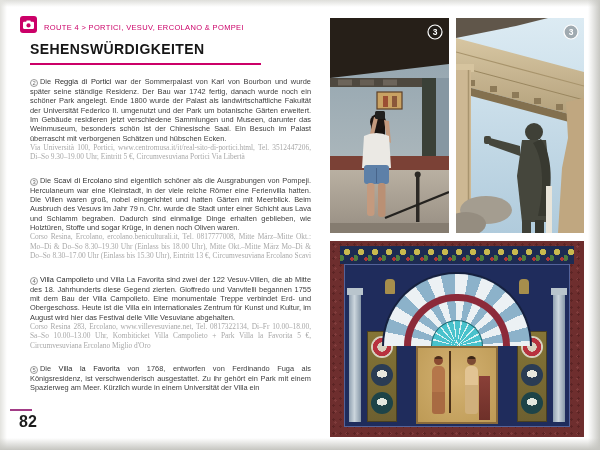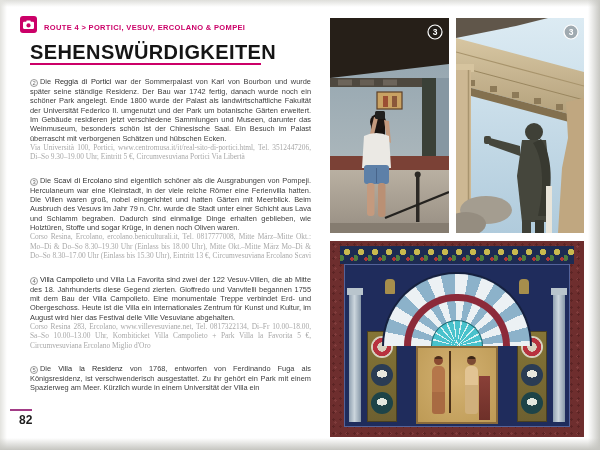--- a/index.html
+++ b/index.html
@@ -14,40 +14,40 @@
     background:linear-gradient(180deg, rgba(205,205,200,0), #c5c5c0); }
   .edge-top    { position:absolute; left:0; top:0; width:100%; height:7px;
     background:linear-gradient(180deg, #dededa, rgba(255,255,255,0)); }
   .edge-left   { position:absolute; left:0; top:0; width:7px; height:100%;
     background:linear-gradient(90deg, #e3e3df, rgba(255,255,255,0)); }
 
   
   .kicker { position:absolute; left:20px; top:16px; display:flex; align-items:center; gap:7px; }
   .kicker-icon { width:17px; height:17px; background:#cb0068; border-radius:3px;
     display:flex; align-items:center; justify-content:center; flex:none; }
-  .kicker-label { color:#cb0068; font-size:7.5px; font-weight:bold; letter-spacing:0.35px; padding-top:5px; }
-
-  .heading { position:absolute; left:30px; top:41px; margin:0; font-size:20px; font-weight:bold;
+  .kicker-label { color:#cb0068; font-size:7.5px; font-weight:normal; letter-spacing:0.35px; padding-top:5px; }
+
+  .heading { position:absolute; left:30px; top:41px; margin:0; font-size:14px; font-weight:bold;
     letter-spacing:0.4px; color:#151515; }
   .heading-rule { position:absolute; left:30px; top:63px; width:231px; height:2.4px; background:#cb0068; }
 
   
   .text-col { position:absolute; left:30px; top:77px; width:281px;
     font-size:7.4px; line-height:9.35px; color:#3d3d3d; text-align:justify; }
   .para { margin:0 0 14px 0; }
   .marker { display:inline-block; width:8px; height:8px; border:1px solid #9a9a9a; border-radius:50%;
     font-size:5.8px; line-height:7.6px; text-align:center; color:#6a6a6a; margin-right:2px;
     vertical-align:-1px; box-sizing:border-box; font-weight:normal; }
   .sight-name { font-weight:normal; color:#2b2b2b; }
   .info { display:block; color:#a8a8a8;font-family:Liberation Serif, serif; }
   .info:empty { display:none; }
 
   
   .footer-rule { position:absolute; left:10px; top:409px; width:22px; height:2px; background:#a23c86; }
-  .page-number { position:absolute; left:19px; top:413px; font-size:12px; font-weight:bold; color:#1d1d1d; }
+  .page-number { position:absolute; left:19px; top:413px; font-size:16px; font-weight:bold; color:#1d1d1d; }
 
   
   .photo { position:absolute; overflow:hidden; }
   .photo svg { display:block; width:100%; height:100%; }
   .photo-1 { left:330px; top:18px;  width:119px; height:215px; }
   .photo-2 { left:456px; top:18px;  width:128px; height:215px; }
 
   
   .mosaic { left:330px; top:241px; width:254px; height:196px;
     background-color:#6e2e2e;
@@ -120,21 +120,21 @@
   <h1 class="heading">SEHENSWÜRDIGKEITEN</h1>
   <div class="heading-rule"></div>
 
   <div class="text-col">
     <p class="para"><span class="marker">2</span><span>Die </span><span class="sight-name">Reggia di Portici</span><span> war der Sommerpalast von Karl von Bourbon und wurde später seine ständige Residenz. Der Bau war 1742 fertig, danach wurde noch ein schöner Park angelegt. Ende 1800 wurde der Palast als landwirtschaftliche Fakultät der Universität Federico II. umgenutzt und der Park um botanische Gärten erweitert. Im Gebäude residieren jetzt verschiedene Sammlungen und Museen, darunter das Weinmuseum, besonders schön ist der Chinesische Saal. Ein Besuch im Palast überrascht mit verborgenen Schätzen und hübschen Ecken.</span><span class="info">Via Università 100, Portici, www.centromusa.it/it/real-sito-di-portici.html, Tel. 3512447206, Di–So 9.30–19.00 Uhr, Eintritt 5 €, Circumvesuviana Portici Via Libertà</span></p>
 
     <p class="para"><span class="marker">3</span><span>Die </span><span class="sight-name">Scavi di Ercolano</span><span> sind eigentlich schöner als die Ausgrabungen von Pompeji. Herculaneum war eine Kleinstadt, in der viele reiche Römer eine Ferienvilla hatten. Die Villen waren groß, nobel eingerichtet und hatten Gärten mit Meerblick. Beim Ausbruch des Vesuvs im Jahr 79 n. Chr. wurde die Stadt unter einer Schicht aus Lava und Schlamm begraben. Dadurch sind einmalige Dinge erhalten geblieben, wie Holztüren, Stoffe und sogar Krüge, in denen noch Oliven waren.</span><span class="info">Corso Resina, Ercolano, ercolano.beniculturali.it, Tel. 0817777008, Mitte März–Mitte Okt.: Mo–Di &amp; Do–So 8.30–19.30 Uhr (Einlass bis 18.00 Uhr), Mitte Okt.–Mitte März Mo–Di &amp; Do–So 8.30–17.00 Uhr (Einlass bis 15.30 Uhr), Eintritt 13 €, Circumvesuviana Ercolano Scavi</span></p>
 
     <p class="para"><span class="marker">4</span><span></span><span class="sight-name">Villa Campolieto</span><span> und Villa La Favorita sind zwei der 122 Vesuv-Villen, die ab Mitte des 18. Jahrhunderts diese Gegend zierten. Gioffredo und Vanvitelli begannen 1755 mit dem Bau der Villa Campolieto. Eine monumentale Treppe verbindet Erd- und Obergeschoss. Heute ist die Villa ein internationales Zentrum für Kunst und Kultur, im August wird hier das Festival delle Ville Vesuviane abgehalten.</span><span class="info">Corso Resina 283, Ercolano, www.villevesuviane.net, Tel. 0817322134, Di–Fr 10.00–18.00, Sa–So 10.00–13.00 Uhr, Kombiticket Villa Campolieto + Park Villa la Favorita 5 €, Circumvesuviana Ercolano Miglio d'Oro</span></p>
 
-    <p class="para"><span class="marker">5</span><span>Die </span><span class="sight-name">Villa la Residenz</span><span> von 1768, entworfen von Ferdinando Fuga als Königsresidenz, ist verschwenderisch ausgestattet. Zu ihr gehört ein Park mit einem Spazierweg am Meer. Kürzlich wurde in einem Universität der Villa ein</span></p>
+    <p class="para"><span class="marker">5</span><span>Die </span><span class="sight-name">Villa la Favorita</span><span> von 1768, entworfen von Ferdinando Fuga als Königsresidenz, ist verschwenderisch ausgestattet. Zu ihr gehört ein Park mit einem Spazierweg am Meer. Kürzlich wurde in einem Universität der Villa ein</span></p>
   </div>
 
   <div class="photo photo-1">
     <svg viewBox="0 0 119 215" preserveAspectRatio="none">
       <defs>
         <linearGradient id="p1wall" x1="0" y1="0" x2="0" y2="1">
           <stop offset="0" stop-color="#8da0ac"></stop>
             <stop offset="1" stop-color="#aeb9bd"></stop>
         </linearGradient>
         <linearGradient id="p1floor" x1="0" y1="0" x2="0" y2="1">

